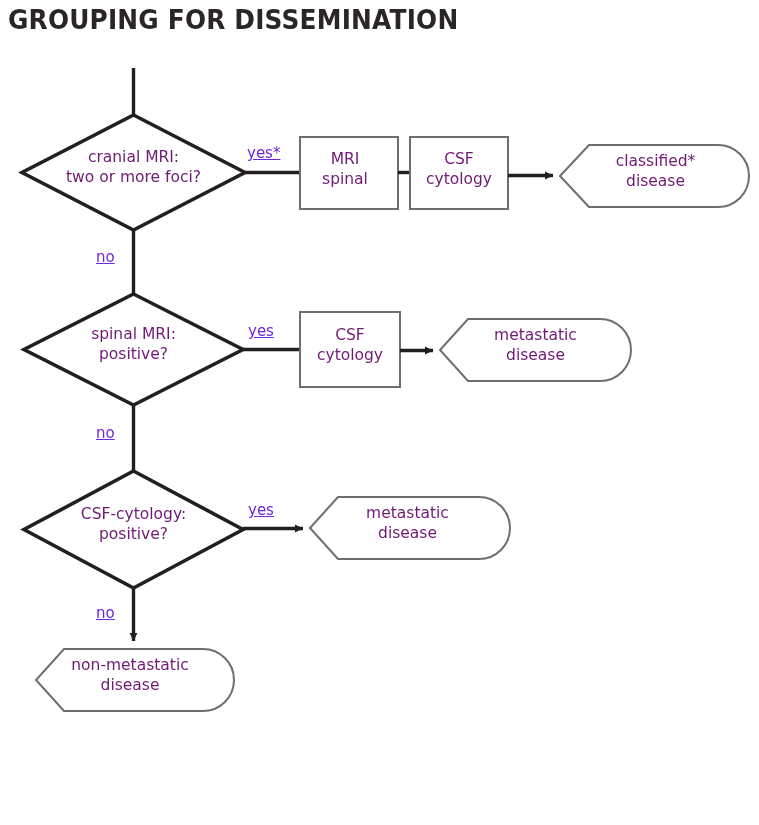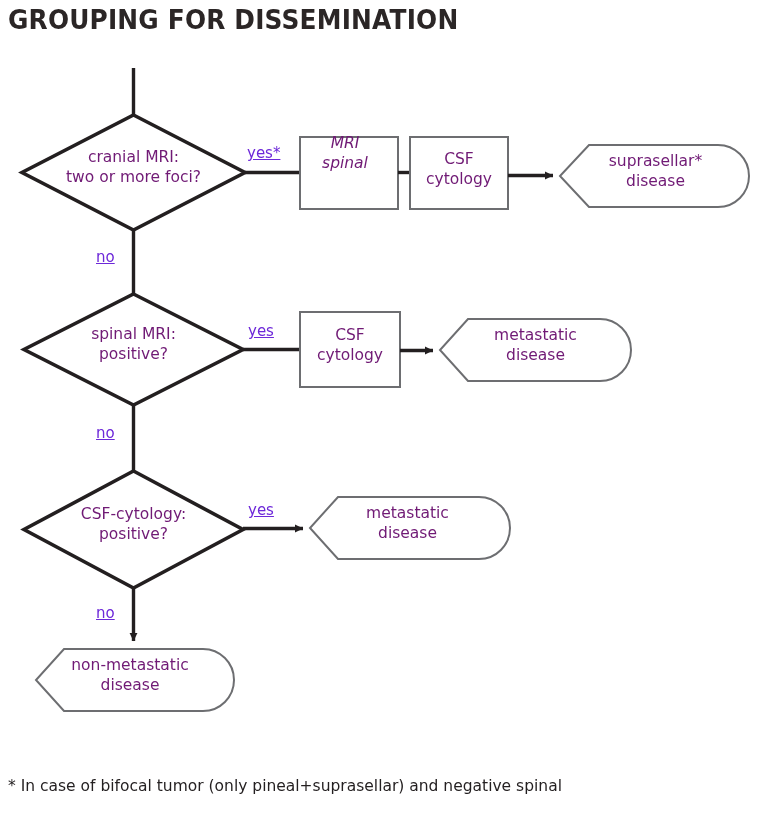--- a/index.html
+++ b/index.html
@@ -121,31 +121,30 @@
 
   <line x1="133.5" y1="588" x2="133.5" y2="641" stroke="#231f20" stroke-width="3.4" marker-end="url(#arrow-down)"></line>
 
   <path d="M64,649 L203,649 A31,31 0 0 1 203,711 L64,711 L36,680 Z" fill="#ffffff" stroke="#6d6e71" stroke-width="2" stroke-linejoin="miter"></path>
 </svg>
 
 <div class="node-text" style="left:33px; top:148px; width:201px;"><span>cranial MRI:</span><br><span>two or more foci?</span></div>
 <div class="node-text" style="left:34px; top:325px; width:199px;"><span>spinal MRI:</span><br><span>positive?</span></div>
 <div class="node-text" style="left:34px; top:505px; width:199px;"><span>CSF-cytology:</span><br><span>positive?</span></div>
 
-<div class="node-text" style="left:300px; top:134px; width:90px;font-style:italic;"><span>MRI</span><br><span>spinal</span></div>
+<div class="node-text" style="left:300px; top:150px; width:90px;"><span>MRI</span><br><span>spinal</span></div>
 <div class="node-text" style="left:410px; top:150px; width:98px;"><span>CSF</span><br><span>cytology</span></div>
 <div class="node-text" style="left:300px; top:326px; width:100px;"><span>CSF</span><br><span>cytology</span></div>
 
-<div class="node-text" style="left:578px; top:152px; width:155px;"><span>suprasellar*</span><br><span>disease</span></div>
+<div class="node-text" style="left:578px; top:152px; width:155px;"><span>classified*</span><br><span>disease</span></div>
 <div class="node-text" style="left:458px; top:326px; width:155px;"><span>metastatic</span><br><span>disease</span></div>
 <div class="node-text" style="left:330px; top:504px; width:155px;"><span>metastatic</span><br><span>disease</span></div>
 <div class="node-text" style="left:46px; top:656px; width:168px;text-align:center;"><span>non-metastatic</span><br><span>disease</span></div>
 
 <div class="edge-label" style="left:247px; top:144px;">yes*</div>
 <div class="edge-label" style="left:96px; top:248px;">no</div>
 <div class="edge-label" style="left:248px; top:322px;">yes</div>
 <div class="edge-label" style="left:96px; top:424px;">no</div>
 <div class="edge-label" style="left:248px; top:501px;">yes</div>
 <div class="edge-label" style="left:96px; top:604px;">no</div>
 
 <div id="footnote">
-  <span class="fn-line">* In case of bifocal tumor (only pineal+suprasellar) and negative spinal</span>
 </div>
 
 </body></html>

